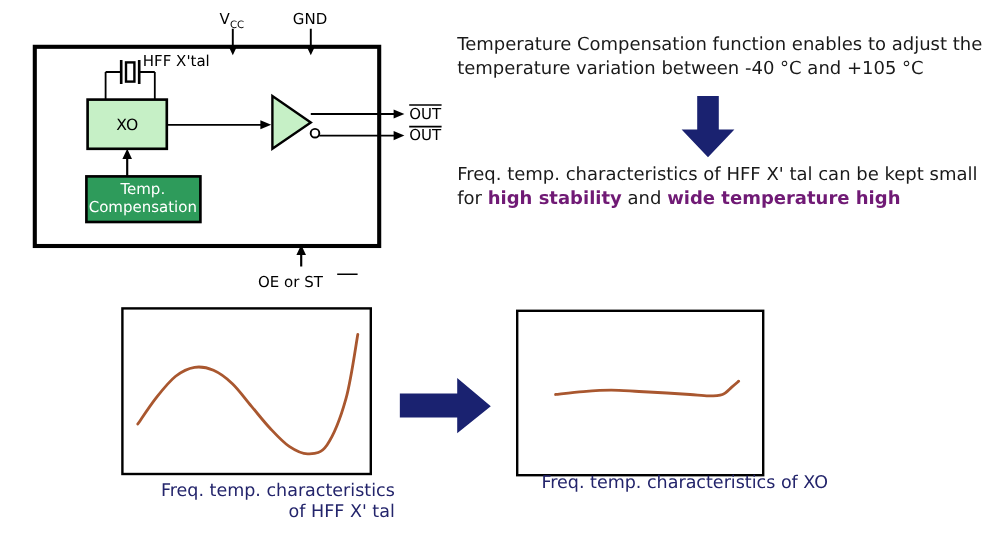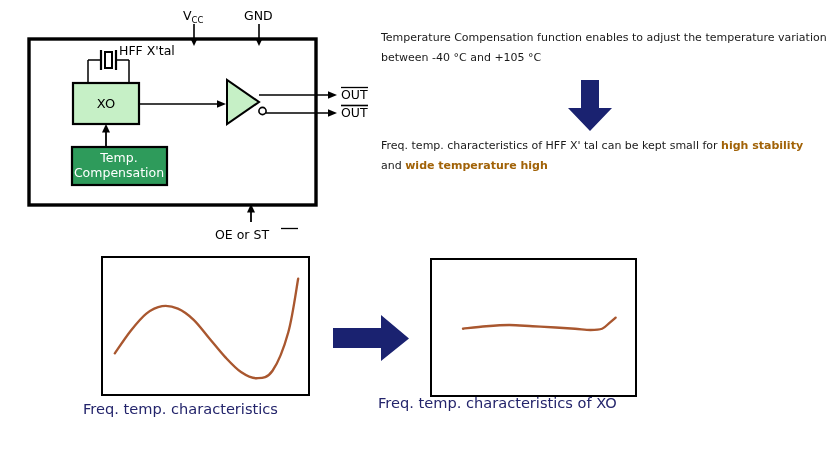--- a/index.html
+++ b/index.html
@@ -48,28 +48,28 @@
   }
 
   
   #text-panel {
     position: absolute;
     left: 381px;
     top: 28px;
     width: 450px;
   }
   .para {
-    font-size: 11px;
+    font-size: 15px;
     line-height: 19.5px;
     color: #1a1a1a;
     font-family: "DejaVu Sans", "Liberation Sans", sans-serif;
   }
   #para-two { position: absolute; top: 108px; left: 0; width: 440px; }
   .hl {
-    color: #a16207;
+    color: #701a75;
     font-weight: bold;
   }
 
   
   .arrow-navy { position: absolute; }
 
   
   .chart-frame {
     position: absolute;
     background: #ffffff;
@@ -79,21 +79,21 @@
   #chart-left-frame  { left: 101px; top: 256px; width: 209px; height: 140px; }
   #chart-right-frame { left: 430px; top: 258px; width: 207px; height: 139px; }
   .chart-frame svg { display: block; width: 100%; height: 100%; }
 
   .caption {
     position: absolute;
     color: #23246b;
     font-size: 14.6px;
     line-height: 18px;
     font-family: "DejaVu Sans", "Liberation Sans", sans-serif;
-    text-align: left;
+    text-align: right;
   }
   #caption-left  { left: 83px;  top: 400px; width: 246px; }
   #caption-right { left: 378px; top: 394px; width: 312px; }
 </style>
 </head>
 <body>
 
 <div id="block-diagram">
   <svg width="372" height="250" viewBox="0 0 372 250" xmlns="http://www.w3.org/2000/svg">
 
@@ -191,20 +191,21 @@
   </svg>
 </div>
 
 <div class="chart-frame" id="chart-left-frame">
   <svg viewBox="0 0 209 140" preserveAspectRatio="none" xmlns="http://www.w3.org/2000/svg">
     <path id="curve-left" fill="none" stroke="#a9572f" stroke-width="2.4" stroke-linecap="round" stroke-linejoin="round" d="M 12.04 98.16 C 14.72 94.32, 22.76 81.95, 28.12 75.12 C 33.48 68.29, 38.84 61.47, 44.20 57.20 C 49.56 52.93, 54.92 50.37, 60.28 49.52 C 65.64 48.67, 71.00 49.73, 76.36 52.08 C 81.72 54.43, 87.08 58.48, 92.44 63.60 C 97.80 68.72, 103.16 76.40, 108.52 82.80 C 113.88 89.20, 119.24 96.24, 124.60 102.00 C 129.96 107.76, 135.32 113.73, 140.68 117.36 C 146.04 120.99, 151.40 123.97, 156.76 123.76 C 162.12 123.55, 167.48 123.97, 172.84 116.08 C 178.20 108.19, 184.57 92.19, 188.92 76.40 C 193.28 60.61, 197.30 30.53, 198.97 21.36"></path>
   </svg>
 </div>
 <div class="caption" id="caption-left">
   <div>Freq. temp. characteristics</div>
+  <div>of HFF X' tal</div>
 </div>
 
 <div class="chart-frame" id="chart-right-frame">
   <svg viewBox="0 0 207 139" preserveAspectRatio="none" xmlns="http://www.w3.org/2000/svg">
     <path id="curve-right" fill="none" stroke="#a9572f" stroke-width="2.4" stroke-linecap="round" stroke-linejoin="round" d="M 31.58 70.77 C 35.52 70.35, 47.34 68.87, 55.22 68.23 C 63.10 67.59, 70.98 66.96, 78.86 66.96 C 86.74 66.96, 94.62 67.81, 102.50 68.23 C 110.38 68.65, 118.92 69.08, 126.14 69.50 C 133.36 69.92, 139.93 70.35, 145.84 70.77 C 151.75 71.19, 157.00 72.04, 161.60 72.04 C 166.20 72.04, 170.14 72.04, 173.42 70.77 C 176.70 69.50, 179.00 66.33, 181.30 64.42 C 183.60 62.52, 186.23 60.19, 187.21 59.34"></path>
   </svg>
 </div>
 <div class="caption" id="caption-right">
   <div>Freq. temp. characteristics of XO</div>
 </div>

